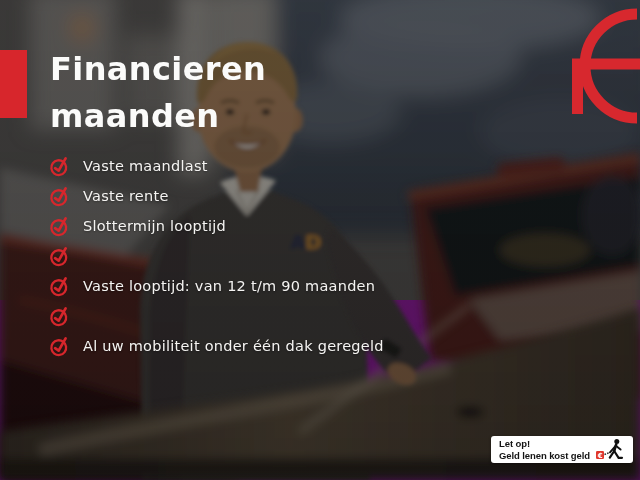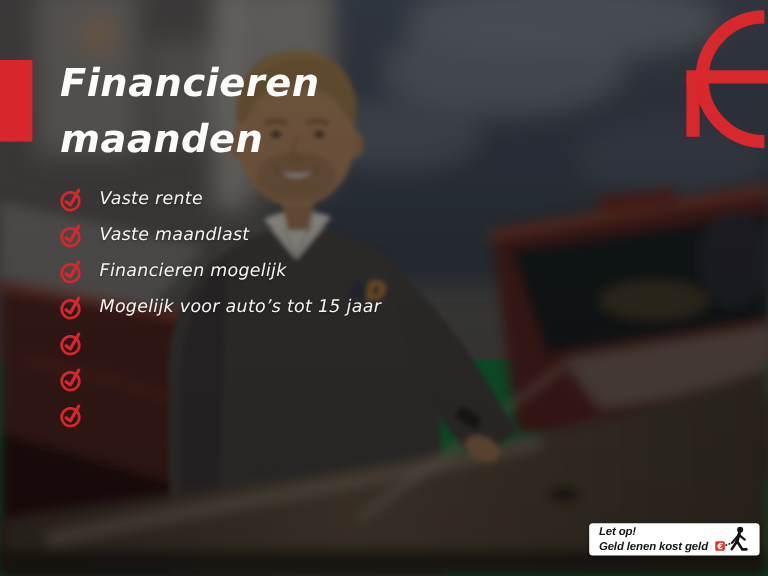--- a/index.html
+++ b/index.html
@@ -1,20 +1,19 @@
 <!DOCTYPE html>
 <html><head>
 <meta charset="utf-8">
 <style>
   html,body { margin:0; padding:0; background:#1c1c1e; }
   .stage {
     position:relative; width:640px; height:480px; overflow:hidden;
     font-family:"DejaVu Sans","Liberation Sans",sans-serif;
-    background:#15803d;
-    font-style:italic;
+    background:#a21caf;
   }
   .photo { position:absolute; inset:0; width:640px; height:480px; display:block; }
   .overlay {
     position:absolute; inset:0;
     background:linear-gradient(180deg, rgba(10,11,14,.42) 0%, rgba(8,9,11,.47) 55%, rgba(6,7,9,.52) 100%);
     pointer-events:none;
   }
   .red-block { position:absolute; left:0; top:50px; width:27px; height:68px; background:#d7262c; }
   .title {
     position:absolute; left:50px; top:46px; margin:0;
@@ -151,91 +150,92 @@
   <ul class="benefits">
     <li class="benefit">
       <span class="check">
         <svg width="22" height="22" viewBox="0 0 22 22">
           <g transform="rotate(-8 11 11)" fill="none" stroke="#d7262c">
             <circle cx="10.5" cy="12.6" r="7.4" stroke-width="2.3"></circle>
             <path d="M6.8,12.6 L10,15.6 L18.6,4.4" stroke-width="2.7" stroke-linecap="round" stroke-linejoin="round"></path>
           </g>
         </svg>
       </span>
+      <span class="benefit-label">Vaste maandlast</span>
+    </li>
+
+    <li class="benefit">
+      <span class="check">
+        <svg width="22" height="22" viewBox="0 0 22 22">
+          <g transform="rotate(-8 11 11)" fill="none" stroke="#d7262c">
+            <circle cx="10.5" cy="12.6" r="7.4" stroke-width="2.3"></circle>
+            <path d="M6.8,12.6 L10,15.6 L18.6,4.4" stroke-width="2.7" stroke-linecap="round" stroke-linejoin="round"></path>
+          </g>
+        </svg>
+      </span>
       <span class="benefit-label">Vaste rente</span>
     </li>
 
     <li class="benefit">
       <span class="check">
         <svg width="22" height="22" viewBox="0 0 22 22">
           <g transform="rotate(-8 11 11)" fill="none" stroke="#d7262c">
             <circle cx="10.5" cy="12.6" r="7.4" stroke-width="2.3"></circle>
             <path d="M6.8,12.6 L10,15.6 L18.6,4.4" stroke-width="2.7" stroke-linecap="round" stroke-linejoin="round"></path>
           </g>
         </svg>
       </span>
-      <span class="benefit-label">Vaste maandlast</span>
-    </li>
-
-    <li class="benefit">
-      <span class="check">
-        <svg width="22" height="22" viewBox="0 0 22 22">
-          <g transform="rotate(-8 11 11)" fill="none" stroke="#d7262c">
-            <circle cx="10.5" cy="12.6" r="7.4" stroke-width="2.3"></circle>
-            <path d="M6.8,12.6 L10,15.6 L18.6,4.4" stroke-width="2.7" stroke-linecap="round" stroke-linejoin="round"></path>
-          </g>
-        </svg>
-      </span>
-      <span class="benefit-label">Financieren mogelijk</span>
-    </li>
-
-    <li class="benefit">
-      <span class="check">
-        <svg width="22" height="22" viewBox="0 0 22 22">
-          <g transform="rotate(-8 11 11)" fill="none" stroke="#d7262c">
-            <circle cx="10.5" cy="12.6" r="7.4" stroke-width="2.3"></circle>
-            <path d="M6.8,12.6 L10,15.6 L18.6,4.4" stroke-width="2.7" stroke-linecap="round" stroke-linejoin="round"></path>
-          </g>
-        </svg>
-      </span>
-      <span class="benefit-label">Mogelijk voor auto’s tot 15 jaar</span>
-    </li>
-
-    <li class="benefit">
-      <span class="check">
-        <svg width="22" height="22" viewBox="0 0 22 22">
-          <g transform="rotate(-8 11 11)" fill="none" stroke="#d7262c">
-            <circle cx="10.5" cy="12.6" r="7.4" stroke-width="2.3"></circle>
-            <path d="M6.8,12.6 L10,15.6 L18.6,4.4" stroke-width="2.7" stroke-linecap="round" stroke-linejoin="round"></path>
-          </g>
-        </svg>
-      </span>
-    </li>
-
-
-    <li class="benefit">
-      <span class="check">
-        <svg width="22" height="22" viewBox="0 0 22 22">
-          <g transform="rotate(-8 11 11)" fill="none" stroke="#d7262c">
-            <circle cx="10.5" cy="12.6" r="7.4" stroke-width="2.3"></circle>
-            <path d="M6.8,12.6 L10,15.6 L18.6,4.4" stroke-width="2.7" stroke-linecap="round" stroke-linejoin="round"></path>
-          </g>
-        </svg>
-      </span>
-    </li>
-
-    <li class="benefit">
-      <span class="check">
-        <svg width="22" height="22" viewBox="0 0 22 22">
-          <g transform="rotate(-8 11 11)" fill="none" stroke="#d7262c">
-            <circle cx="10.5" cy="12.6" r="7.4" stroke-width="2.3"></circle>
-            <path d="M6.8,12.6 L10,15.6 L18.6,4.4" stroke-width="2.7" stroke-linecap="round" stroke-linejoin="round"></path>
-          </g>
-        </svg>
-      </span>
+      <span class="benefit-label">Slottermijn looptijd</span>
+    </li>
+
+    <li class="benefit">
+      <span class="check">
+        <svg width="22" height="22" viewBox="0 0 22 22">
+          <g transform="rotate(-8 11 11)" fill="none" stroke="#d7262c">
+            <circle cx="10.5" cy="12.6" r="7.4" stroke-width="2.3"></circle>
+            <path d="M6.8,12.6 L10,15.6 L18.6,4.4" stroke-width="2.7" stroke-linecap="round" stroke-linejoin="round"></path>
+          </g>
+        </svg>
+      </span>
+    </li>
+
+    <li class="benefit">
+      <span class="check">
+        <svg width="22" height="22" viewBox="0 0 22 22">
+          <g transform="rotate(-8 11 11)" fill="none" stroke="#d7262c">
+            <circle cx="10.5" cy="12.6" r="7.4" stroke-width="2.3"></circle>
+            <path d="M6.8,12.6 L10,15.6 L18.6,4.4" stroke-width="2.7" stroke-linecap="round" stroke-linejoin="round"></path>
+          </g>
+        </svg>
+      </span>
+      <span class="benefit-label">Vaste looptijd: van 12 t/m 90 maanden</span>
+    </li>
+
+
+    <li class="benefit">
+      <span class="check">
+        <svg width="22" height="22" viewBox="0 0 22 22">
+          <g transform="rotate(-8 11 11)" fill="none" stroke="#d7262c">
+            <circle cx="10.5" cy="12.6" r="7.4" stroke-width="2.3"></circle>
+            <path d="M6.8,12.6 L10,15.6 L18.6,4.4" stroke-width="2.7" stroke-linecap="round" stroke-linejoin="round"></path>
+          </g>
+        </svg>
+      </span>
+    </li>
+
+    <li class="benefit">
+      <span class="check">
+        <svg width="22" height="22" viewBox="0 0 22 22">
+          <g transform="rotate(-8 11 11)" fill="none" stroke="#d7262c">
+            <circle cx="10.5" cy="12.6" r="7.4" stroke-width="2.3"></circle>
+            <path d="M6.8,12.6 L10,15.6 L18.6,4.4" stroke-width="2.7" stroke-linecap="round" stroke-linejoin="round"></path>
+          </g>
+        </svg>
+      </span>
+      <span class="benefit-label">Al uw mobiliteit onder één dak geregeld</span>
     </li>
   </ul>
 
   <svg class="brand" width="80" height="125" viewBox="0 0 80 125">
     <g fill="none" stroke="#d7282e" stroke-width="11">
       <path d="M77,10 A 52 52 0 0 0 77,114"></path>
       <line x1="12" y1="60" x2="82" y2="60"></line>
       <line x1="17.5" y1="60" x2="17.5" y2="110"></line>
     </g>
   </svg>

